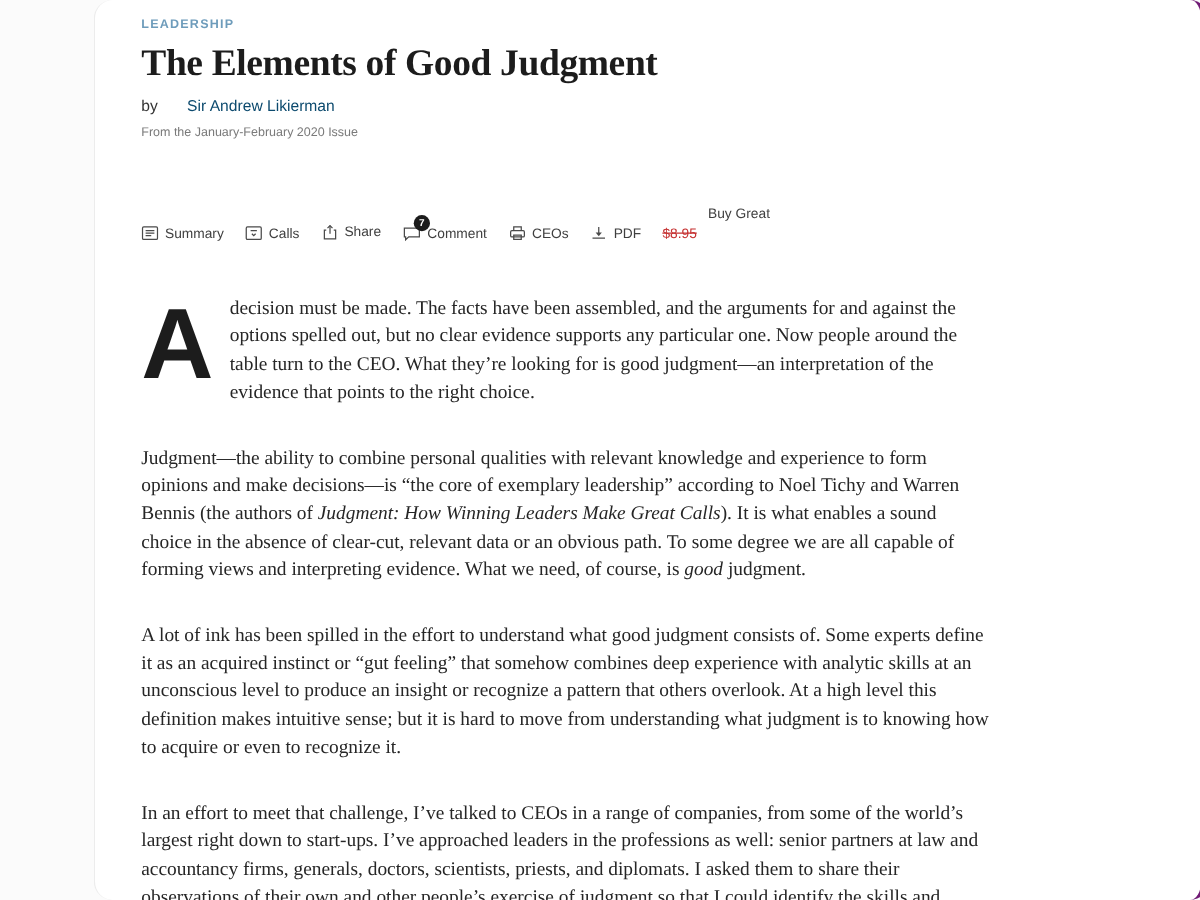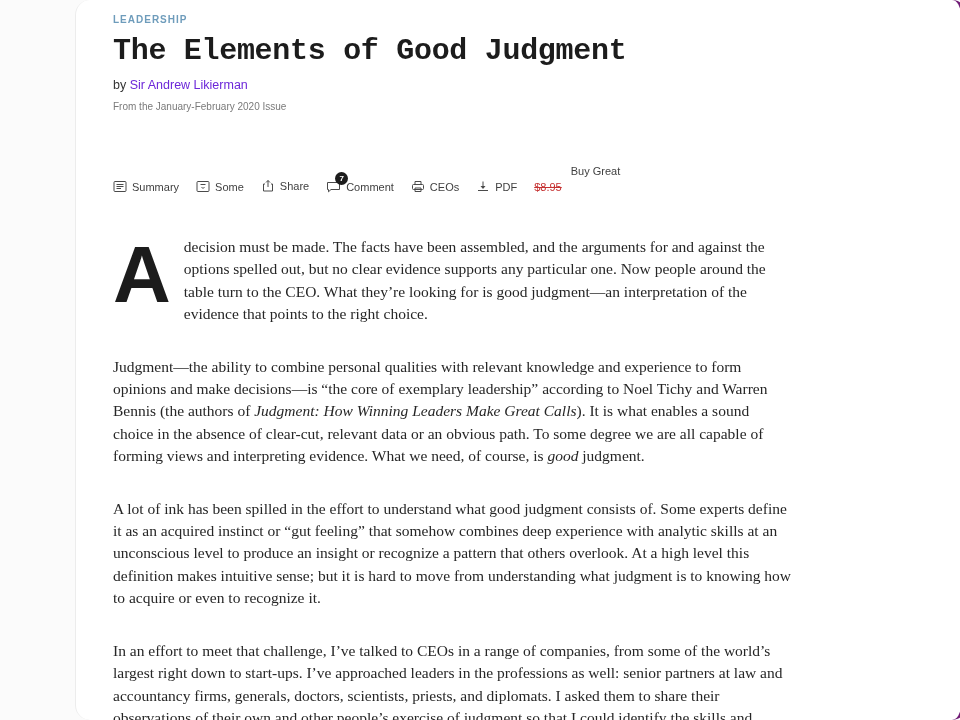--- a/index.html
+++ b/index.html
@@ -14,24 +14,24 @@
   .content { margin-left: 37px; width: 680px; }
 
   .category {
     display: inline-block; margin-top: 14px;
     font-size: 10px; font-weight: bold; letter-spacing: 1px;
     color: #6e9cbb; text-decoration: none; cursor: pointer;
   }
   .title {
     margin-top: 7px; font-size: 30px; font-weight: 800;
     letter-spacing: -0.3px; color: #1c1c1c;
-    font-family: Liberation Mono, monospace;
+    font-family: Liberation Serif, serif;
   }
   .byline { margin-top: 10px; font-size: 12.5px; color: #333; }
-  .byline a { color: #6d28d9; text-decoration: none; cursor: pointer; }
+  .byline a { color: #0c4a6e; text-decoration: none; cursor: pointer; margin-left: 20px; }
   .issue { margin-top: 9px; font-size: 10px; color: #7a7a7a; }
 
   .toolbar {
     margin-top: 37px; display: flex; align-items: flex-end;
     font-size: 11px; color: #3f3f3f;
   }
   .tool {
     display: inline-flex; align-items: center; gap: 5px;
     margin-right: 17px; position: relative; cursor: pointer;
     white-space: nowrap;
@@ -92,21 +92,21 @@
       </span>
 
       <span class="tool">
         <span>
           <svg width="14" height="13" viewBox="0 0 14 13" fill="none" stroke="#4a4a4a" stroke-width="1">
             <rect x="1" y="1.5" width="12" height="10" rx="1"></rect>
             <line x1="4.5" y1="4.5" x2="9.5" y2="4.5"></line>
             <polyline points="5.5,7 7,8.5 8.5,7"></polyline>
           </svg>
         </span>
-        <span>Some</span>
+        <span>Calls</span>
       </span>
 
       <span class="tool">
         <span>
           <svg width="14" height="14" viewBox="0 0 14 14" fill="none" stroke="#4a4a4a" stroke-width="1">
             <path d="M4 5 H2.5 V12 H11.5 V5 H10"></path>
             <line x1="7" y1="1.5" x2="7" y2="8"></line>
             <polyline points="5,3.5 7,1.5 9,3.5"></polyline>
           </svg>
         </span>

